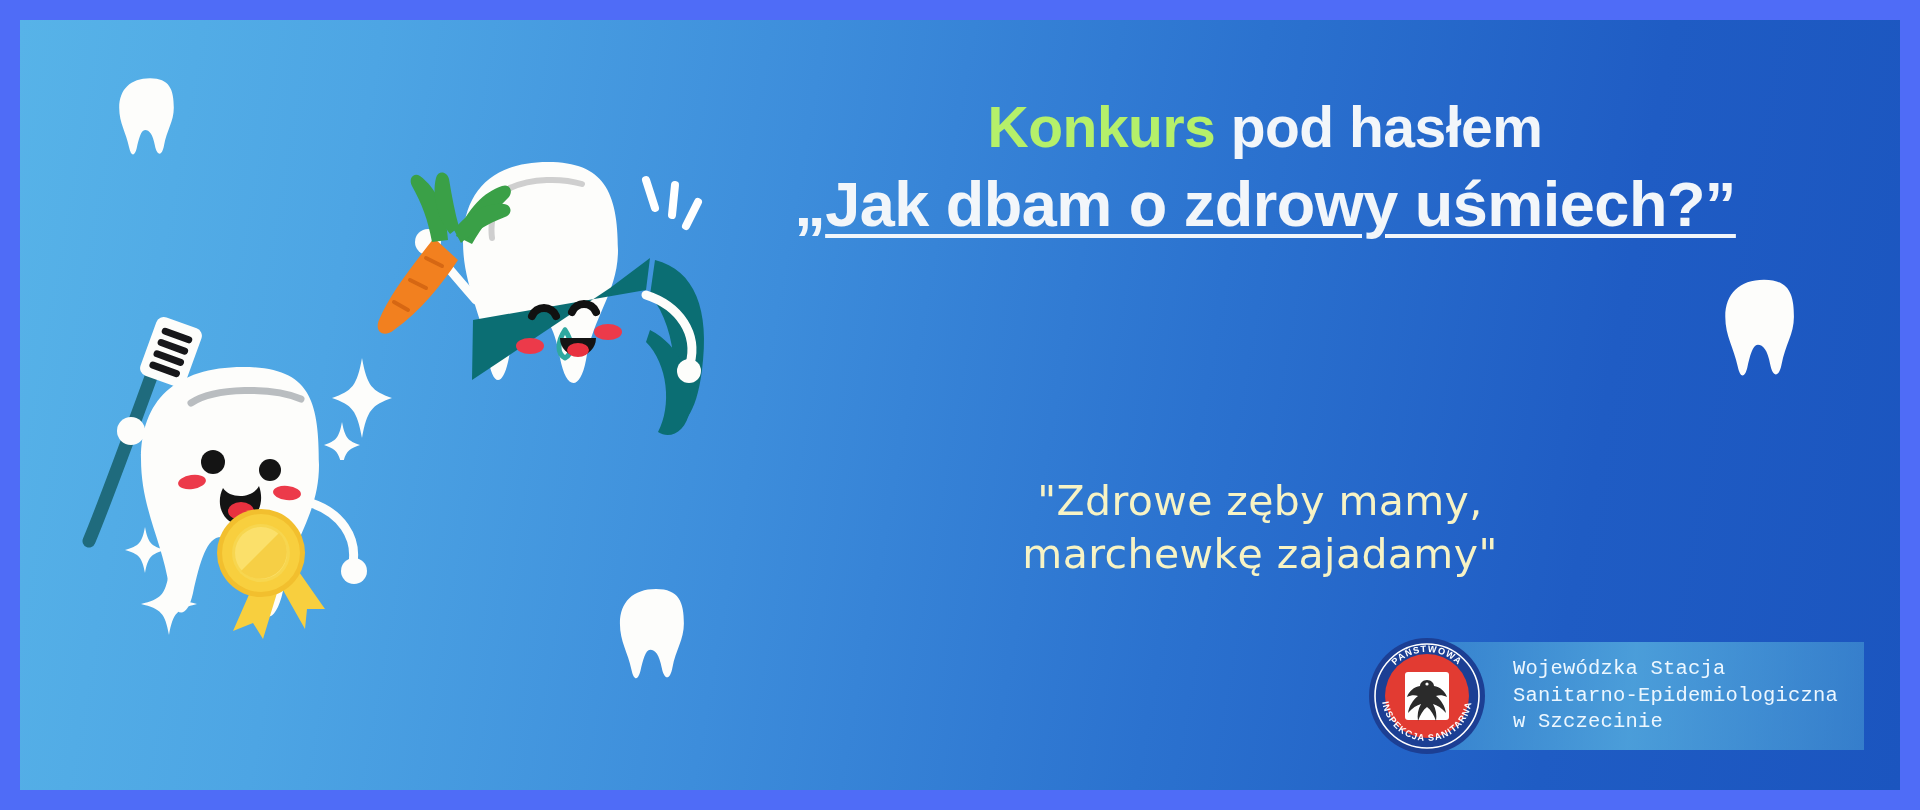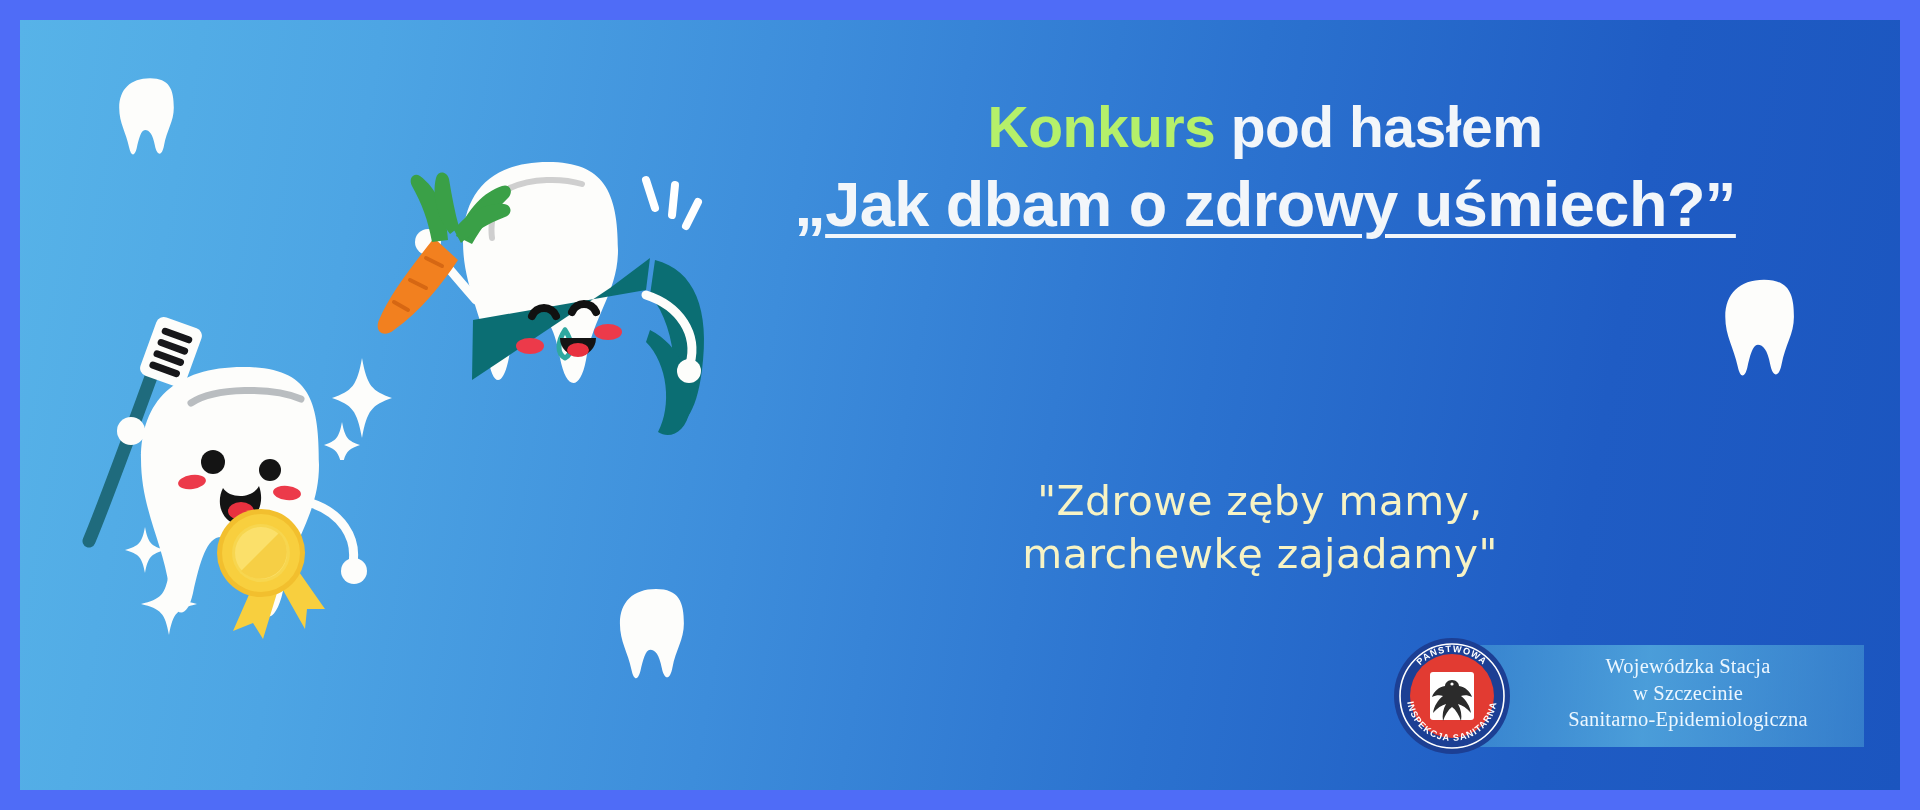--- a/index.html
+++ b/index.html
@@ -59,27 +59,27 @@
 
   
   .logo-lockup{
     position:absolute;
     right:36px;bottom:34px;
     display:flex;align-items:center;
   }
   .logo-plate{
     position:relative;
     margin-left:-44px;
-    padding:8px 26px 14px 70px;
+    padding:14px 26px 14px 70px;
     background:linear-gradient(95deg,rgba(73,160,214,.55) 0%,rgba(92,183,226,.72) 45%,rgba(74,158,213,.55) 100%);
     color:#ecf7ff;
-    font-family:Liberation Serif, serif;
+    font-family:Liberation Mono, monospace;
     font-size:20.5px;
     line-height:1.30;
-    text-align:center;
+    text-align:left;
     letter-spacing:.2px;
     min-width:300px;
   }
   .seal{position:relative;z-index:3;width:120px;height:120px;}
   .seal-ring-text{font-size:9.2px;font-weight:bold;fill:#ffffff;letter-spacing:1.1px;}
 </style>
 </head>
 <body>
 
 <div class="poster">
@@ -229,19 +229,19 @@
         </defs>
         <text class="seal-ring-text">
           <textPath href="#arcTop" startOffset="50%" text-anchor="middle">PAŃSTWOWA</textPath>
         </text>
         <text class="seal-ring-text">
           <textPath href="#arcBot" startOffset="50%" text-anchor="middle">INSPEKCJA SANITARNA</textPath>
         </text>
       </svg>
       <div class="logo-plate">
         <div>Wojewódzka Stacja</div>
+        <div>Sanitarno-Epidemiologiczna</div>
         <div>w Szczecinie</div>
-        <div>Sanitarno-Epidemiologiczna</div>
       </div>
     </div>
 
   </div>
 </div>
 
 </body></html>

